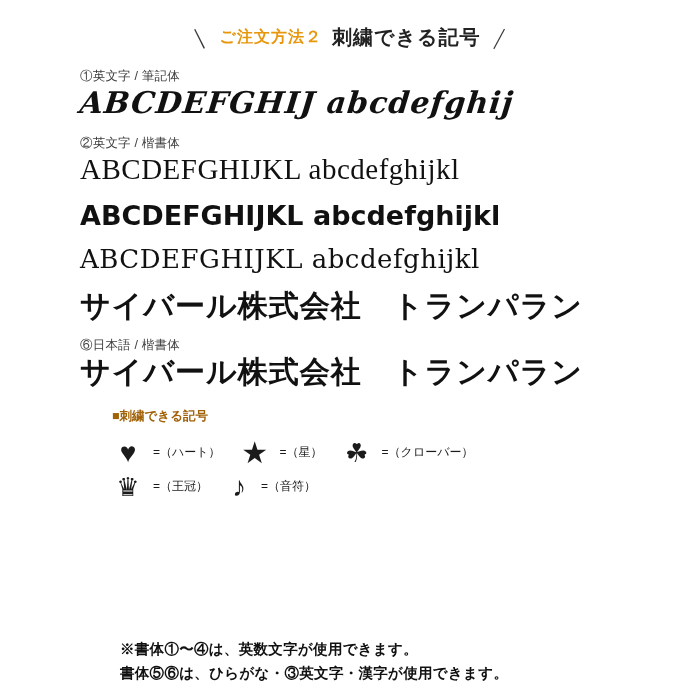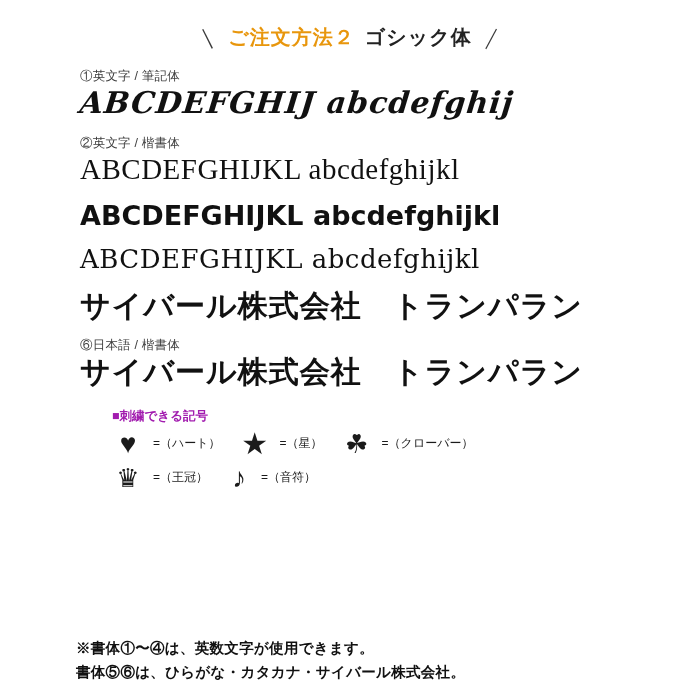--- a/index.html
+++ b/index.html
@@ -33,21 +33,21 @@
   .slash {
     font-size: 20px;
     color: #3a3a3a;
     font-weight: normal;
     display: inline-block;
   }
   .slash.left { transform: rotate(14deg); }
   .slash.right { transform: rotate(-14deg); }
   .header-orange {
     color: #e8960c;
-    font-size: 20px;
+    font-size: 16px;
     font-weight: bold;
     letter-spacing: 1px;
   }
   .header-dark {
     color: #222222;
     font-size: 20px;
     font-weight: bold;
     letter-spacing: 1px;
   }
 
@@ -112,23 +112,23 @@
     letter-spacing: 1px;
   }
 
   
   .symbols {
     padding-left: 112px;
     margin-top: 18px;
   }
   .symbols-title {
     font-size: 12.5px;
-    color: #a21caf;
-    font-weight: bold;
-    margin-bottom: 2px;
+    color: #a16207;
+    font-weight: bold;
+    margin-bottom: 11px;
   }
   .symbol-line {
     display: flex;
     align-items: center;
     height: 34px;
   }
   .symbol-item {
     display: flex;
     align-items: center;
     margin-right: 18px;
@@ -149,40 +149,39 @@
     color: #1b1b1b;
     margin-left: 9px;
   }
 
   
   .footer-note {
     position: absolute;
     left: 0;
     right: 0;
     bottom: 14px;
-    padding-left: 76px;
-    font-family: Liberation Mono, monospace;
+    padding-left: 120px;
   }
   .note-line {
     font-size: 14.5px;
     font-weight: bold;
     color: #111111;
     line-height: 1.65;
     letter-spacing: 0.3px;
   }
 </style>
 </head>
 <body>
 
 <div class="page">
 
   <div class="header">
     <span class="slash left">＼</span>
     <span class="header-orange">ご注文方法２</span>
-    <span class="header-dark">ゴシック体</span>
+    <span class="header-dark">刺繍できる記号</span>
     <span class="slash right">／</span>
   </div>
 
   <div class="samples">
 
     <div class="sample-row s1">
       <div class="sample-label">①英文字 / 筆記体</div>
       <div class="sample-text">ABCDEFGHIJ abcdefghij</div>
     </div>
 
@@ -235,16 +234,16 @@
       </div>
       <div class="symbol-item">
         <span class="symbol-glyph sym-note">♪</span>
         <span class="symbol-caption">=（音符）</span>
       </div>
     </div>
   </div>
 
   <div class="footer-note">
     <div class="note-line">※書体①〜④は、英数文字が使用できます。</div>
-    <div class="note-line">書体⑤⑥は、ひらがな・カタカナ・サイバール株式会社。</div>
+    <div class="note-line">書体⑤⑥は、ひらがな・③英文字・漢字が使用できます。</div>
   </div>
 
 </div>
 
 </body></html>

